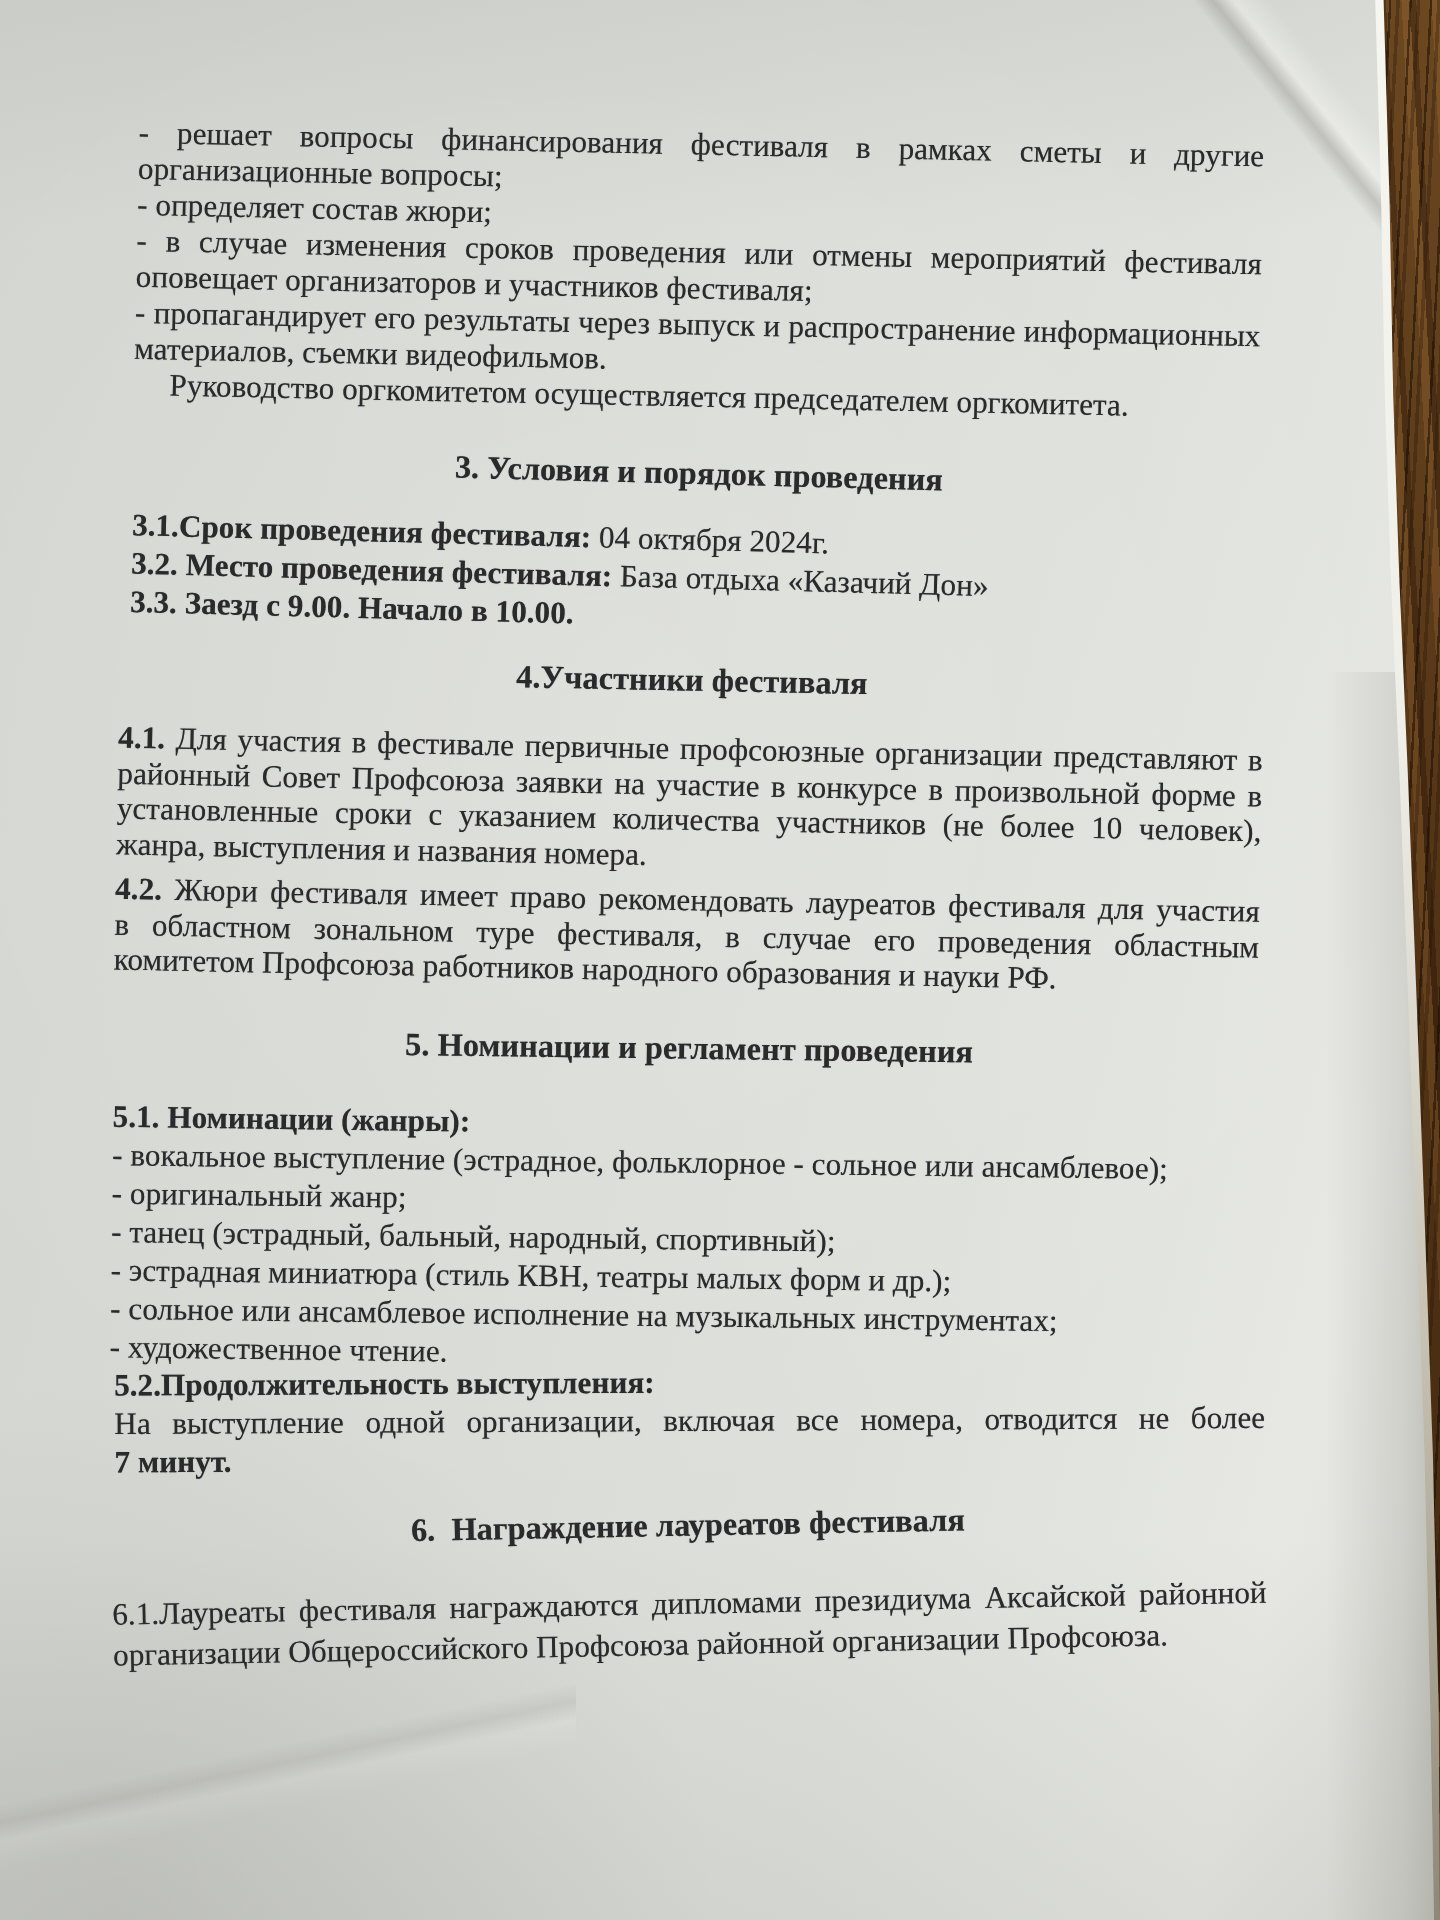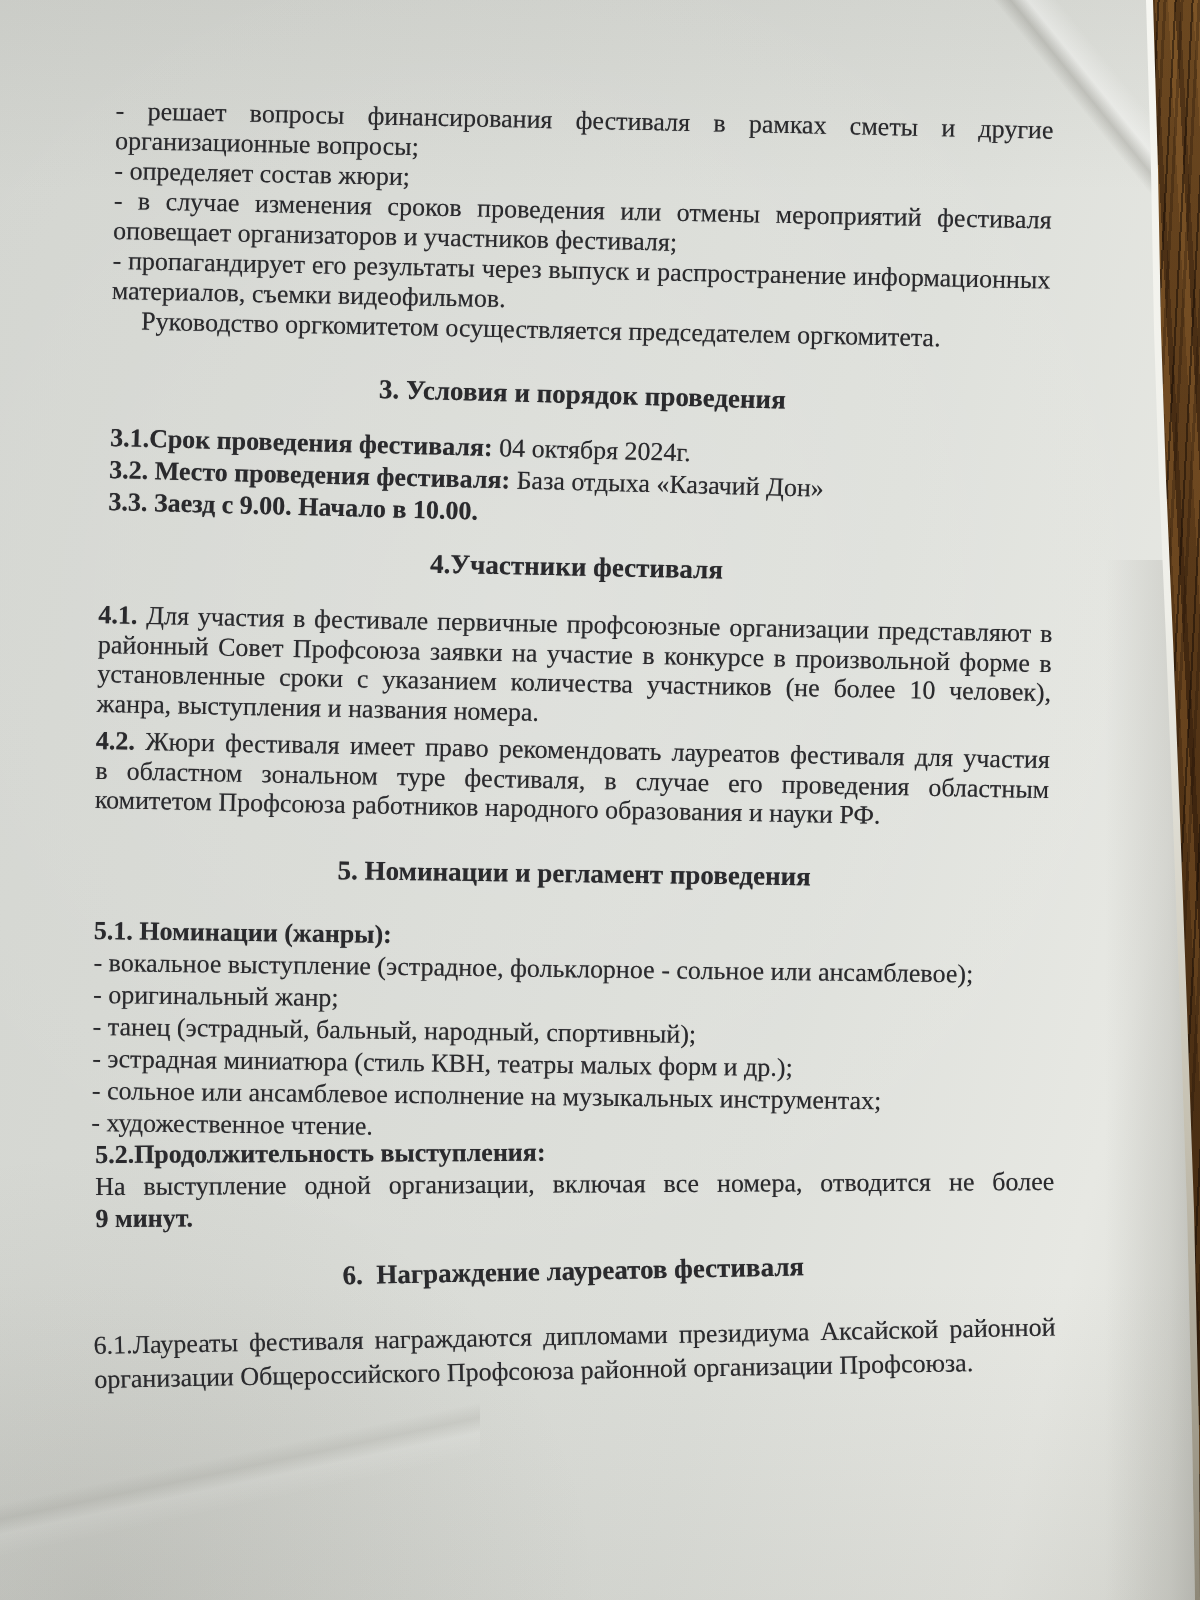--- a/index.html
+++ b/index.html
@@ -167,21 +167,21 @@
           <div class="block list-item">
             <div class="line"><span>- художественное чтение.</span></div>
           </div>
         </section>
         <section class="sec sec-4">
           <div class="block bold-label">
             <div class="line"><b>5.2.Продолжительность выступления:</b></div>
           </div>
           <div class="block paragraph stretch">
             <div class="line"><span>На выступление одной организации, включая все номера, отводится не более</span></div>
-            <div class="line"><b>9 минут.</b></div>
+            <div class="line"><b>7 минут.</b></div>
           </div>
         </section>
         <section class="sec sec-5">
           <h2 class="heading">6.&nbsp; Награждение лауреатов фестиваля</h2>
           <div class="block paragraph stretch">
             <div class="line"><span>6.1.Лауреаты фестиваля награждаются дипломами президиума Аксайской районной</span></div>
             <div class="line"><span>организации Общероссийского Профсоюза районной организации Профсоюза.</span></div>
           </div>
         </section>
       </div>

